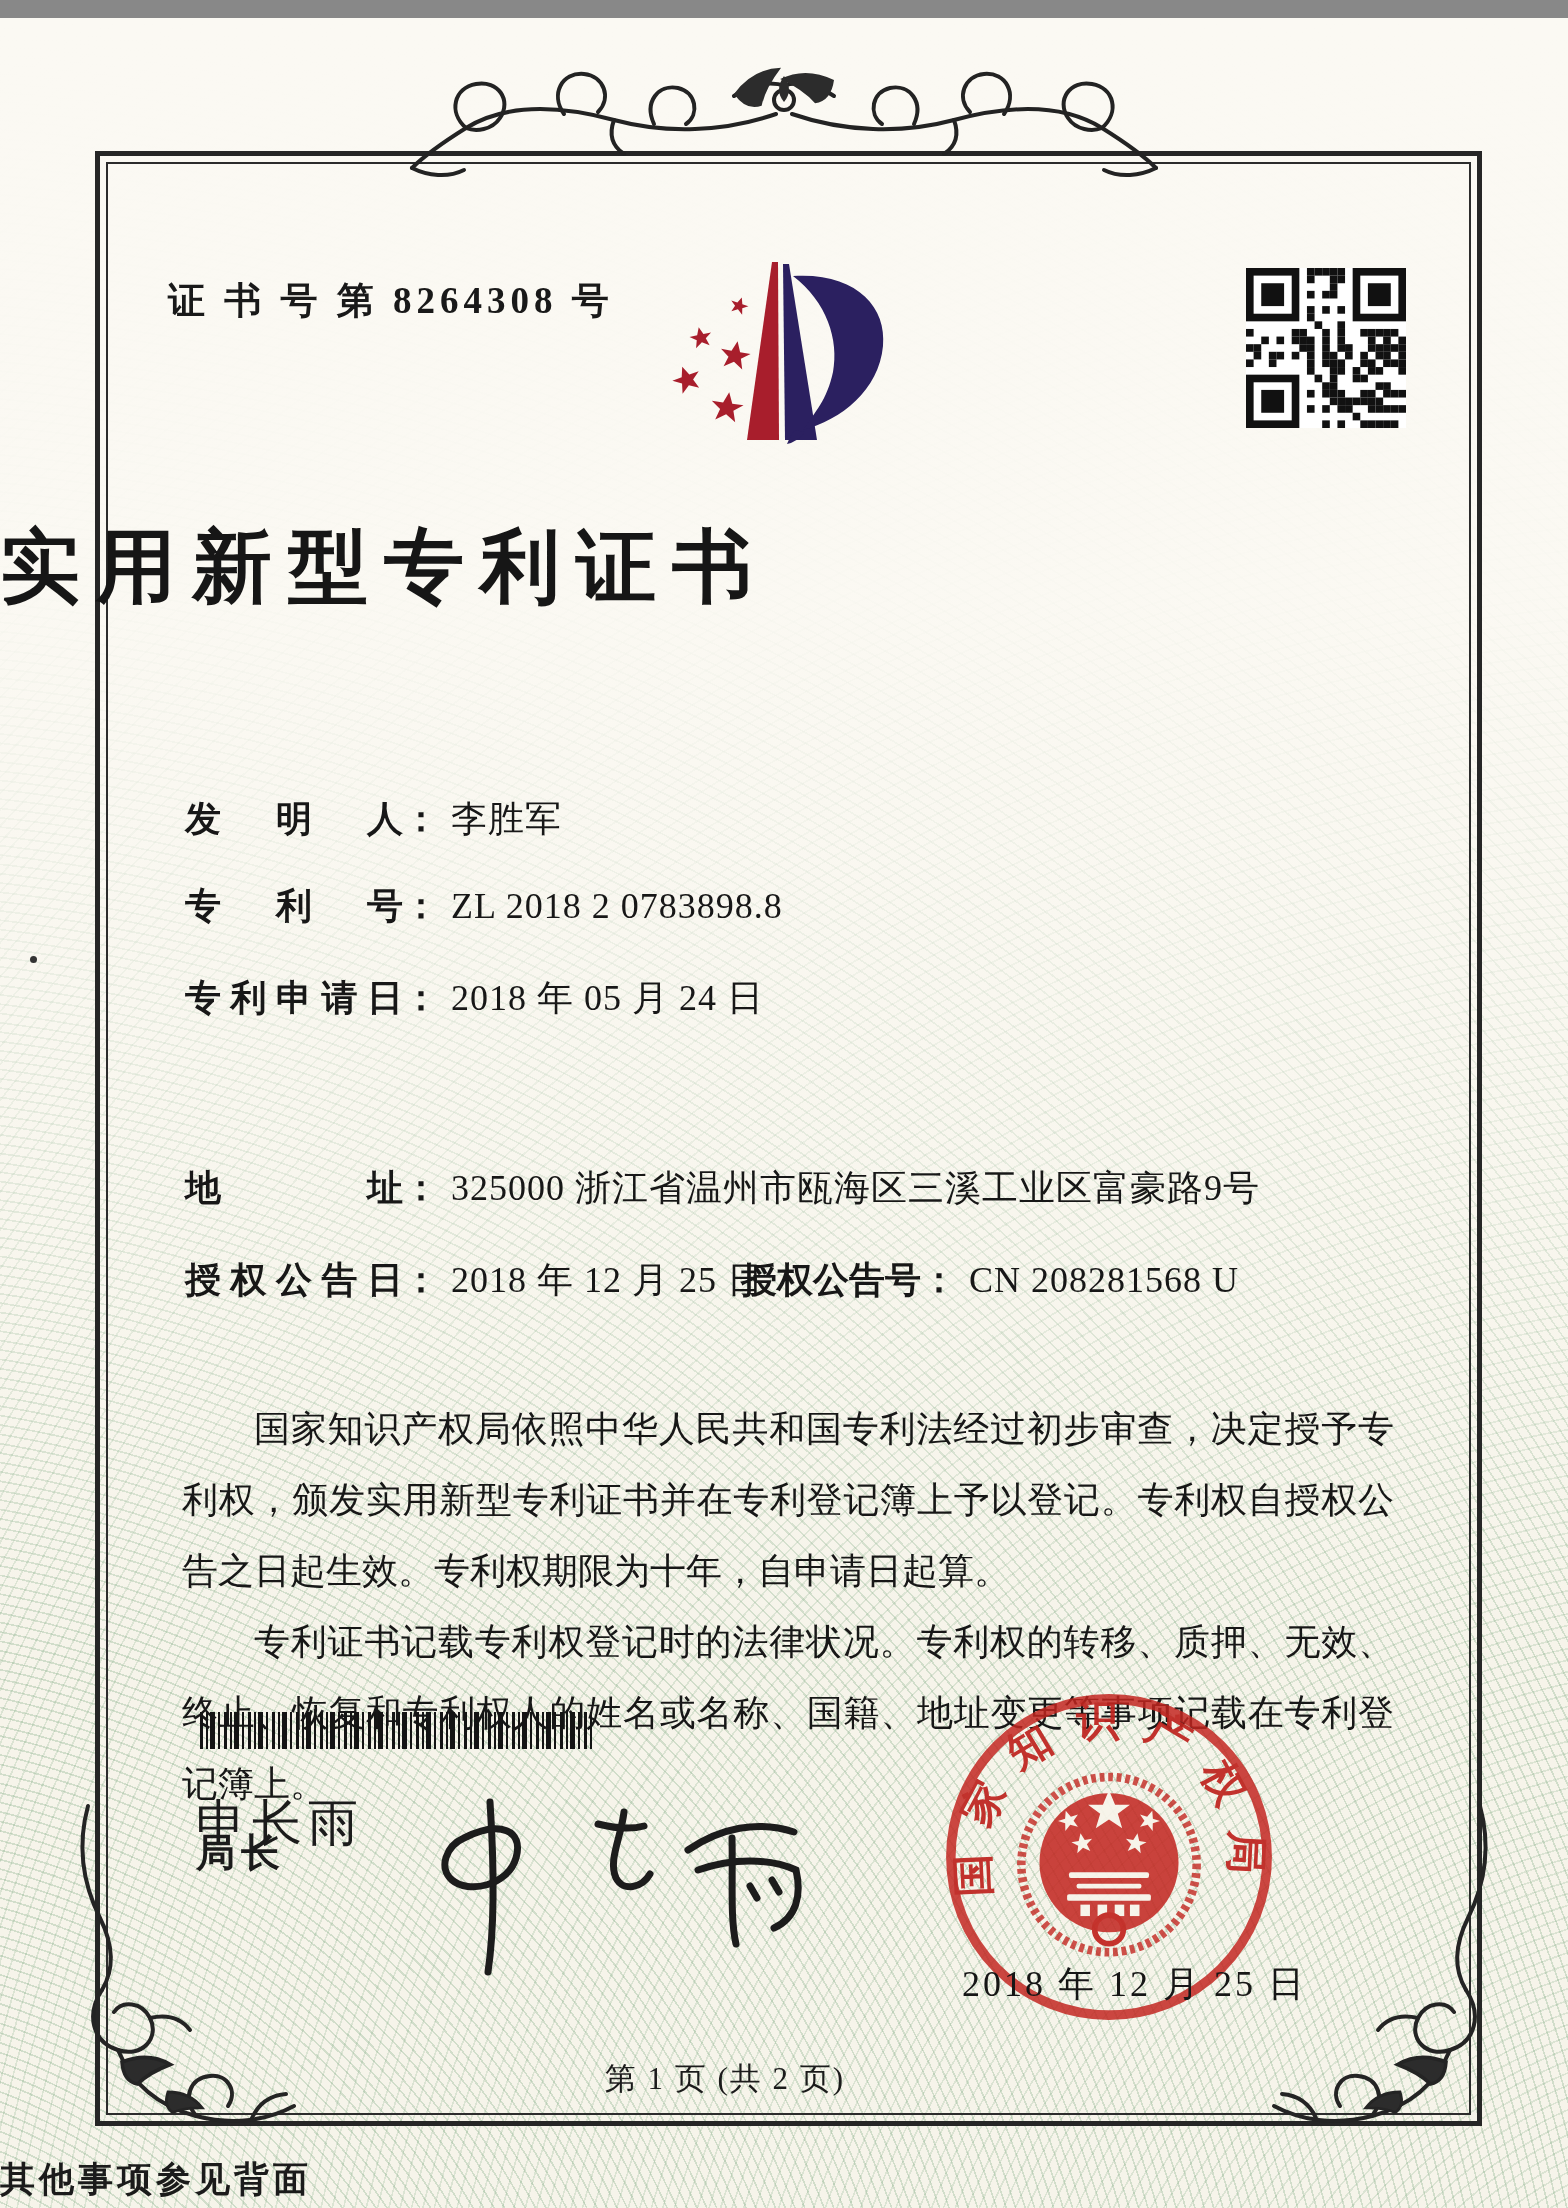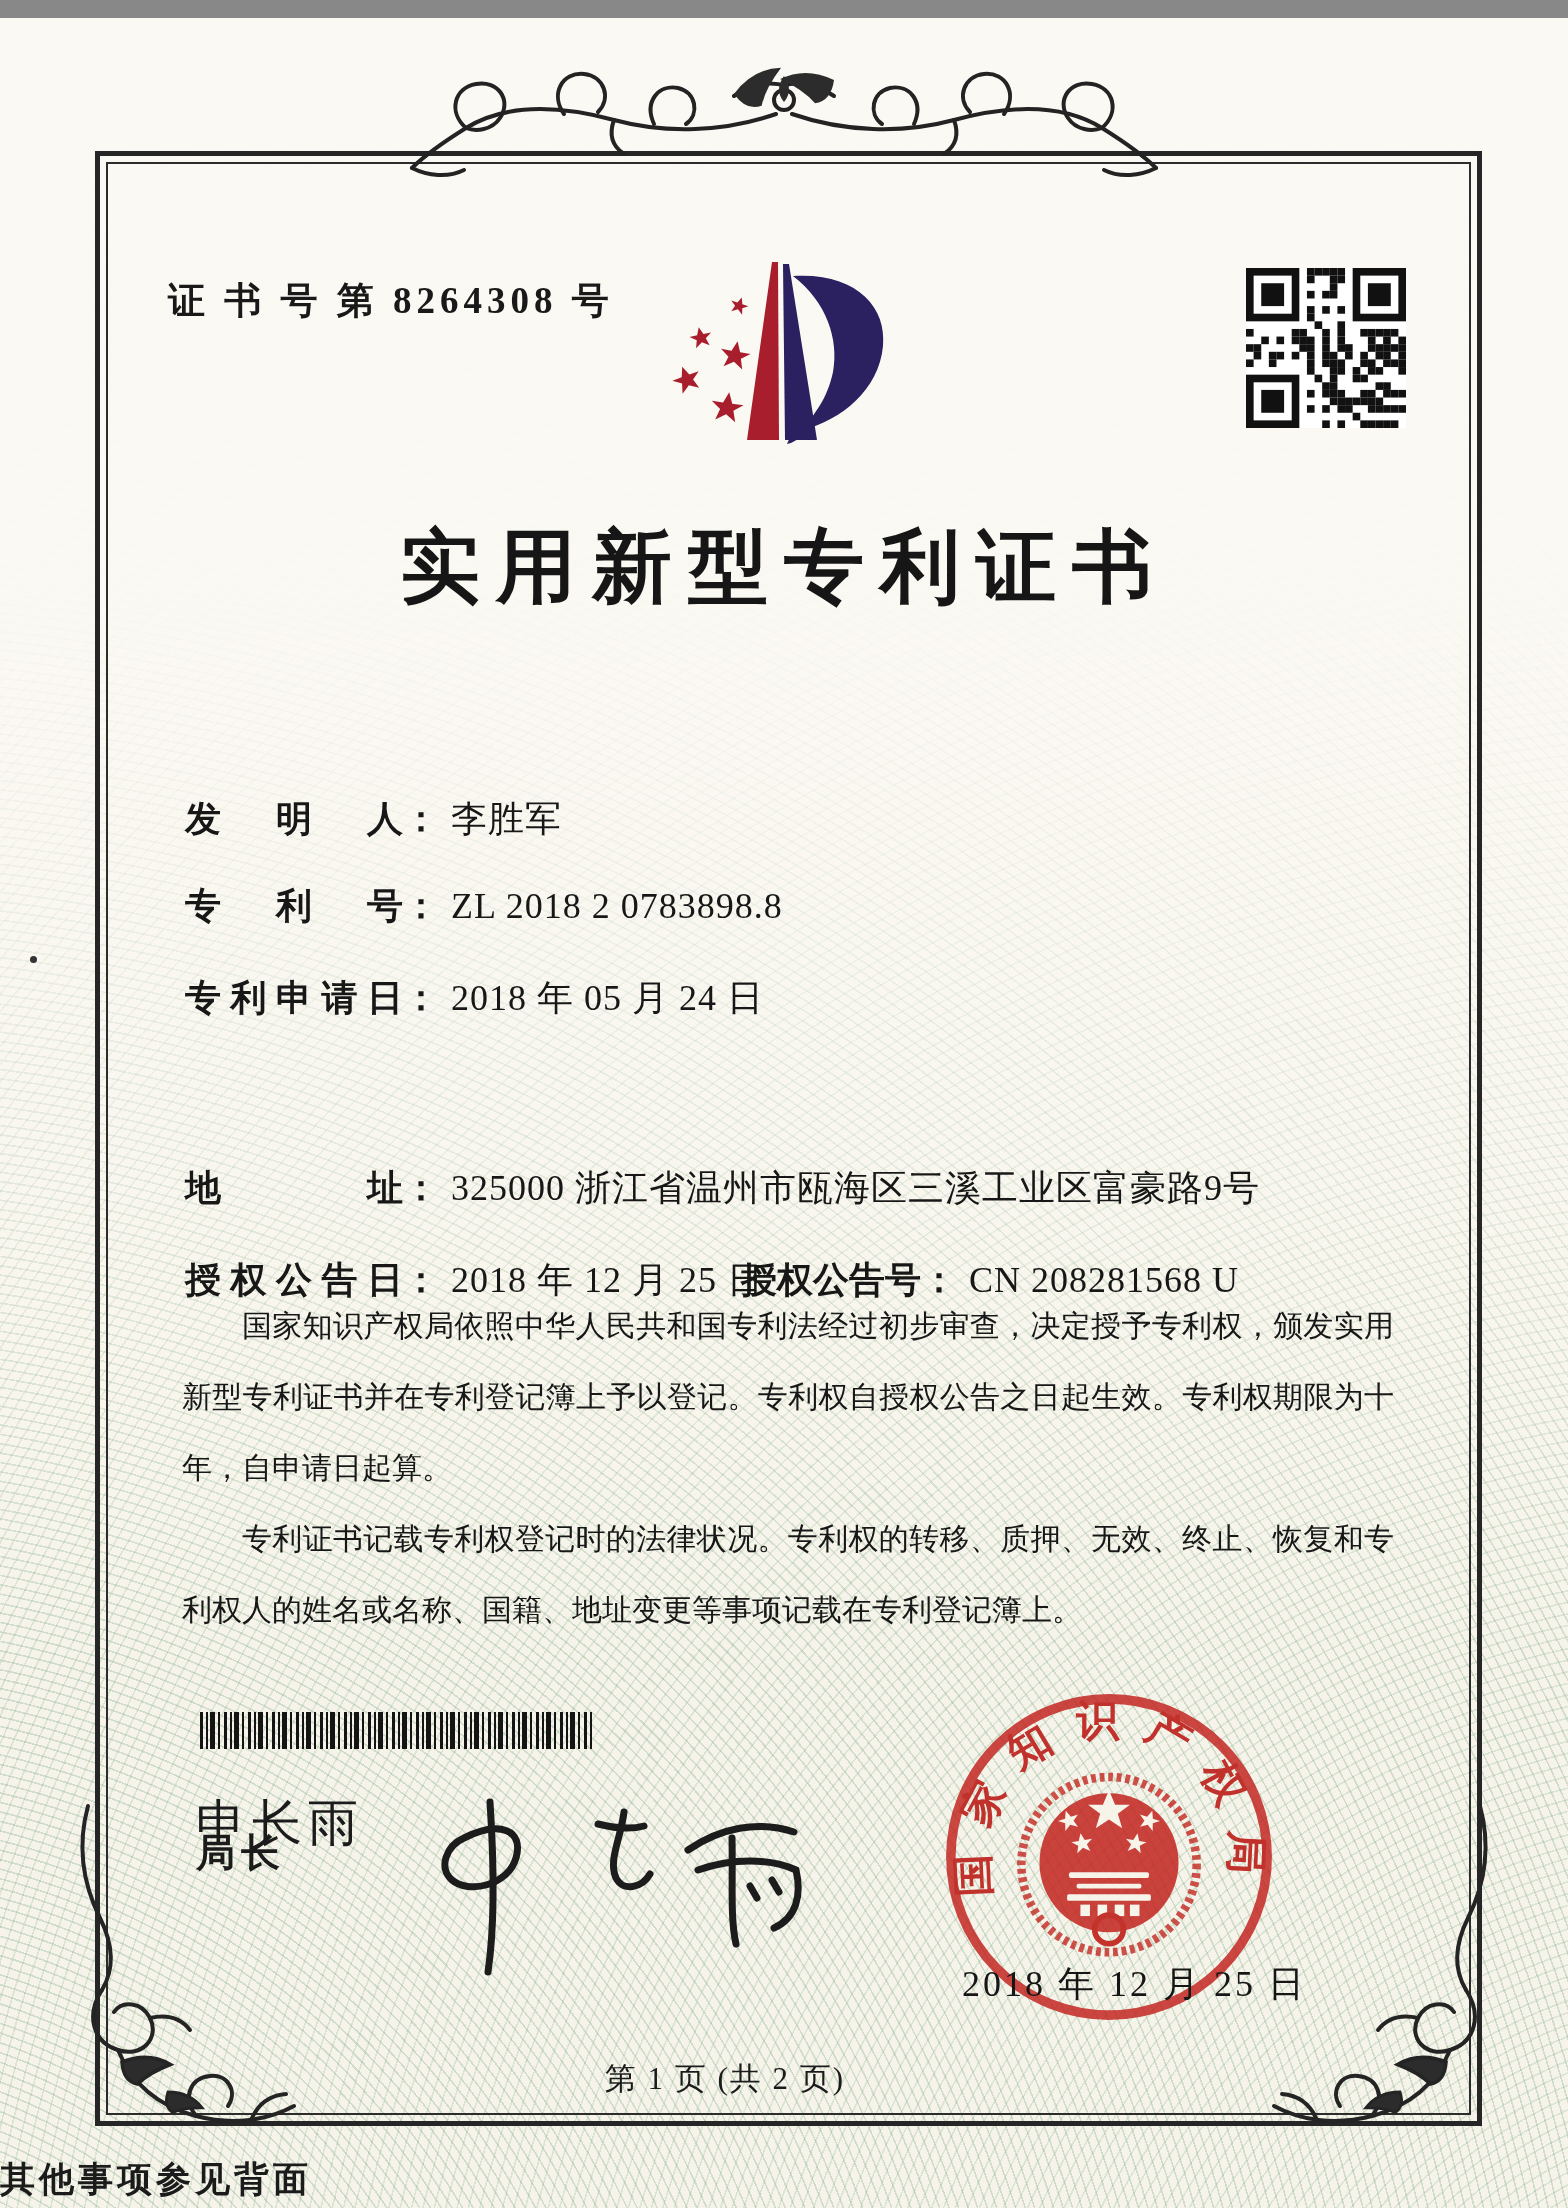--- a/index.html
+++ b/index.html
@@ -37,39 +37,39 @@
   .ornament{position:absolute;z-index:3;}
 
   .cert-no{
     position:absolute;left:168px;top:258px;
     font-size:37px;letter-spacing:5px;font-weight:bold;color:#191919;
   }
   .logo{position:absolute;left:655px;top:236px;width:260px;height:200px;}
   .qr{position:absolute;left:1246px;top:250px;width:160px;height:160px;}
 
   .title{
-    position:absolute;left:0;right:0;top:496px;text-align:center;
+    position:absolute;left:0;right:0;top:496px;text-align:left;
     font-size:80px;font-weight:bold;letter-spacing:16px;color:#161616;
     font-family:"Liberation Serif","DejaVu Serif",serif;
   }
 
   .field-row{position:absolute;left:185px;font-size:36px;white-space:nowrap;color:#171717;}
   .field-label{
     display:inline-block;width:218px;
     text-align:justify;text-align-last:justify;
     font-weight:bold;vertical-align:bottom;
   }
   .field-colon{font-weight:bold;}
   .field-value{margin-left:12px;letter-spacing:1px;}
 
   .grant-no-group{position:absolute;left:556px;top:0;font-size:36px;white-space:nowrap;}
 
   .body-text{
-    position:absolute;left:182px;top:1272px;width:1212px;
-    font-size:30px;line-height:71px;text-align:justify;color:#171717;
+    position:absolute;left:182px;top:1376px;width:1212px;
+    font-size:36px;line-height:71px;text-align:justify;color:#171717;
   }
   .body-text p{margin:0;text-indent:2em;}
 
   .barcode{
     position:absolute;left:200px;top:1694px;width:392px;height:37px;
     background:repeating-linear-gradient(90deg,
       #141414 0 3px,transparent 3px 6px,
       #141414 6px 8px,transparent 8px 10px,
       #141414 10px 15px,transparent 15px 18px,
       #141414 18px 20px,transparent 20px 24px);

